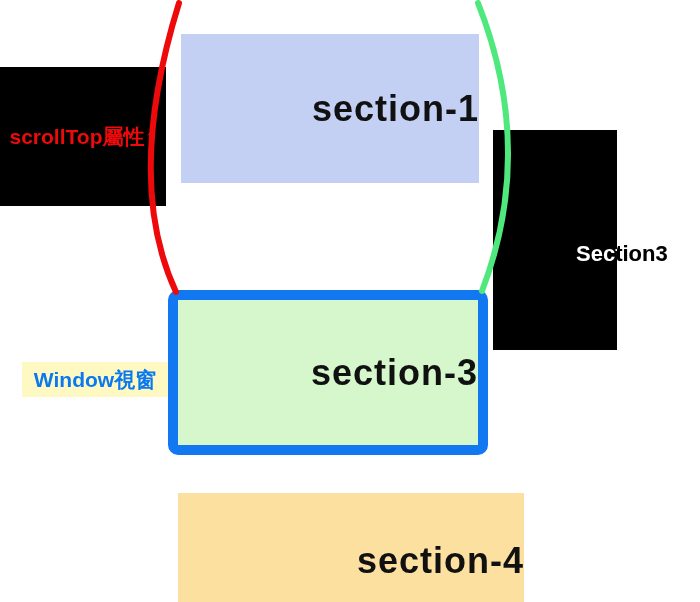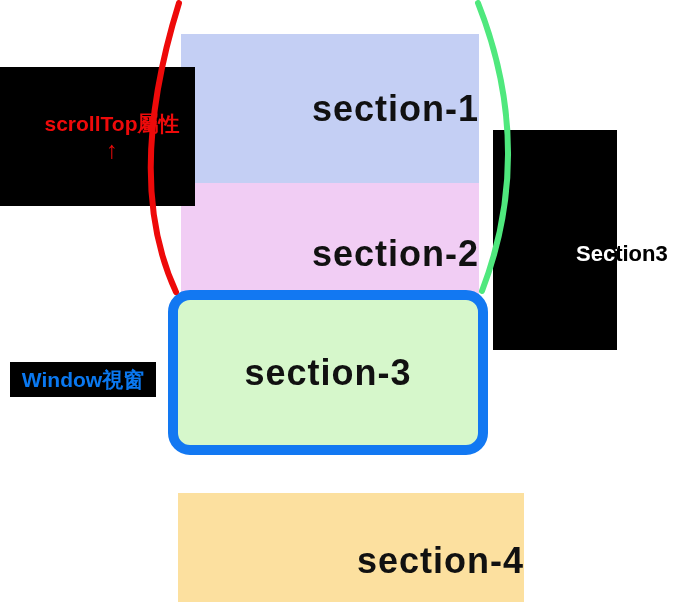--- a/index.html
+++ b/index.html
@@ -9,35 +9,35 @@
   }
   .section{
     position:absolute;display:flex;align-items:center;justify-content:flex-end;
     font-weight:bold;font-size:36px;color:#111111;letter-spacing:1px;margin-top:32px;
   }
   .sec1{left:181px;top:2px;width:298px;height:149px;}
   .sec2{left:181px;top:151px;width:298px;height:142px;}
   .sec4{left:178px;top:461px;width:346px;height:136px;}
   .viewport-box{
     position:absolute;left:168px;top:290px;width:320px;height:165px;
-    box-sizing:border-box;border:10px solid #1278f2;border-radius:22px;
-    display:flex;align-items:center;justify-content:center;
+    box-sizing:border-box;border:10px solid #1278f2;border-radius:10px;
+    display:flex;align-items:center;justify-content:flex-end;
     font-weight:bold;font-size:36px;color:#111111;letter-spacing:1px;
     z-index:2;
   }
   .label-left{
     position:absolute;left:0;top:67px;width:166px;height:139px;background:#000000;
-    display:flex;flex-direction:column;align-items:center;justify-content:center;
-    text-align:center;z-index:3;padding-left:29px;
+    display:flex;flex-direction:row;align-items:center;justify-content:center;
+    text-align:center;z-index:3;
   }
   .label-left .l1{font-size:21px;font-weight:bold;line-height:26px;white-space:nowrap;}
   .label-left .arrow{font-size:24px;font-weight:bold;line-height:26px;}
   .label-left .l2,.label-left .l3{font-size:20px;font-weight:bold;line-height:24px;white-space:nowrap;}
   .label-window{
-    position:absolute;left:10px;top:362px;width:146px;height:35px;background:#000000;
+    position:absolute;left:22px;top:362px;width:146px;height:35px;background:#fef9c3;
     display:flex;align-items:center;justify-content:center;
     font-size:21px;font-weight:bold;white-space:nowrap;z-index:3;
   }
   .box-right{
     position:absolute;left:493px;top:130px;width:124px;height:220px;background:#000000;z-index:2;
   }
   .right-text{
     position:absolute;left:576px;top:227px;font-size:22px;font-weight:bold;
     white-space:nowrap;mix-blend-mode:difference;z-index:4;
   }
@@ -45,23 +45,20 @@
 </style>
 </head>
 <body>
 
 <div class="stage">
 
   <div class="section sec1" style="background-color: rgb(196, 207, 244);">
     <span>section-1</span>
   </div>
 
-  <div class="section sec2" style="background-color: rgb(241, 205, 244);">
-    <span>section-2</span>
-  </div>
 
   <div class="viewport-box" style="background-color: rgb(214, 247, 203);">
     <span>section-3</span>
   </div>
 
   <div class="section sec4" style="background-color: rgb(252, 224, 159);">
     <span>section-4</span>
   </div>
 
   <div class="label-left" style="color: rgb(238, 10, 10);">

